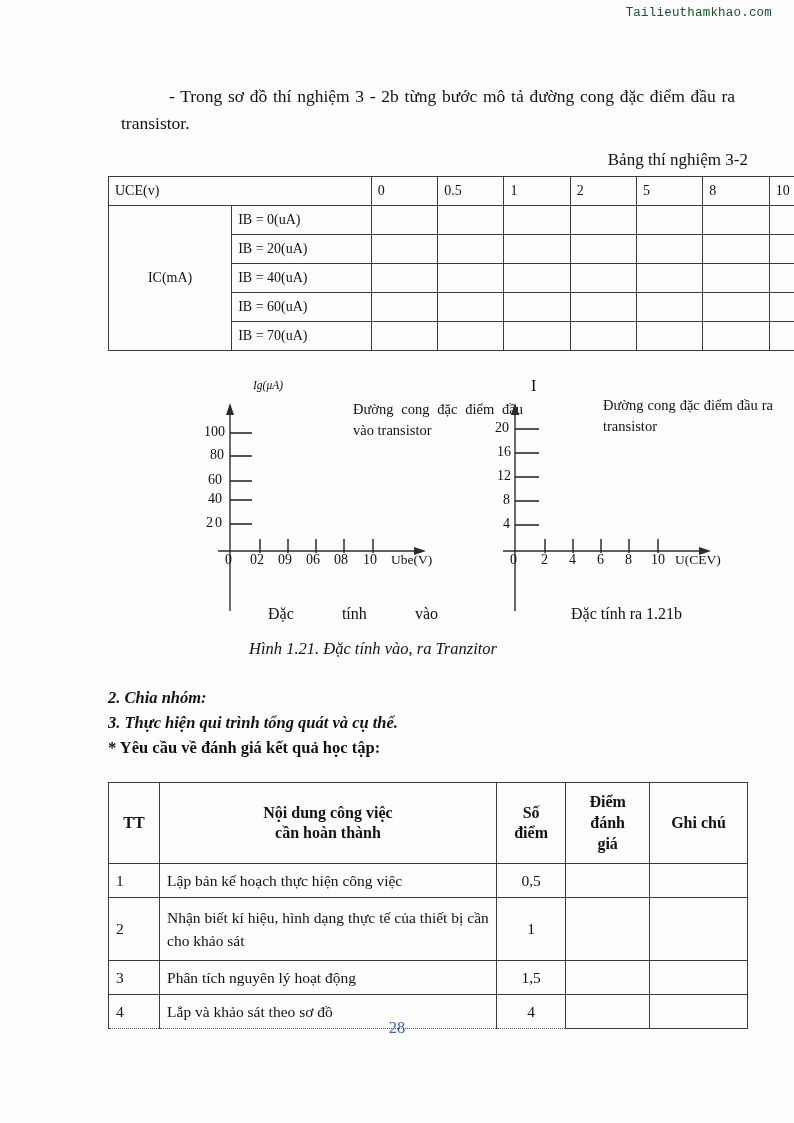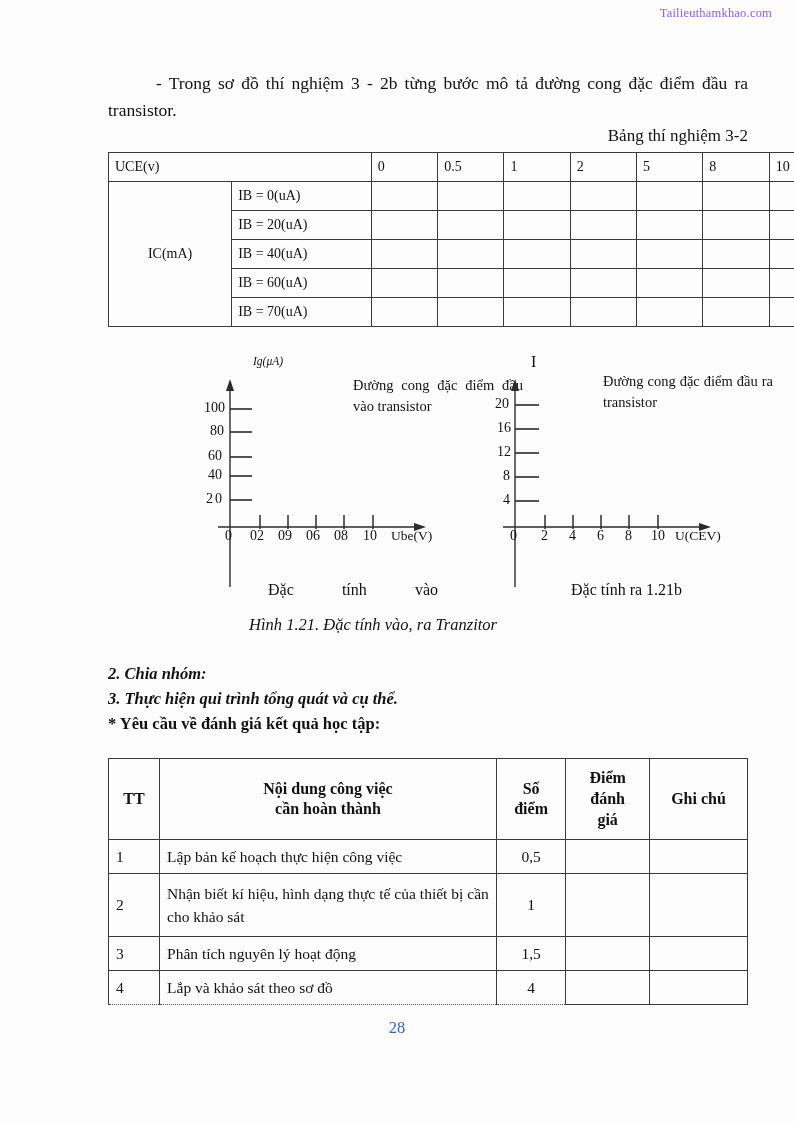--- a/index.html
+++ b/index.html
@@ -14,33 +14,33 @@
     background: #fdfdfd;
     margin: 0 auto;
     overflow: hidden;
     font-family: "Liberation Serif", "DejaVu Serif", serif;
     color: #111;
   }
   .watermark {
     position: absolute;
     top: 6px;
     right: 22px;
-    font-family: Liberation Serif, serif;
+    font-family: Liberation Mono, monospace;
     font-size: 12.5px;
-    color: #8b5cf6;
+    color: #14532d;
     letter-spacing: 0.2px;
   }
   .content {
     position: absolute;
     left: 108px;
     top: 70px;
     width: 640px;
   }
   p.para {
-    margin: 0;
+    margin: 13px;
     font-size: 17.5px;
     line-height: 1.55;
     text-align: justify;
   }
   p.para .indent { display: inline-block; width: 48px; }
 
   .tbl-caption {
     margin: 2px 0 6px 0;
     text-align: right;
     font-size: 17px;

